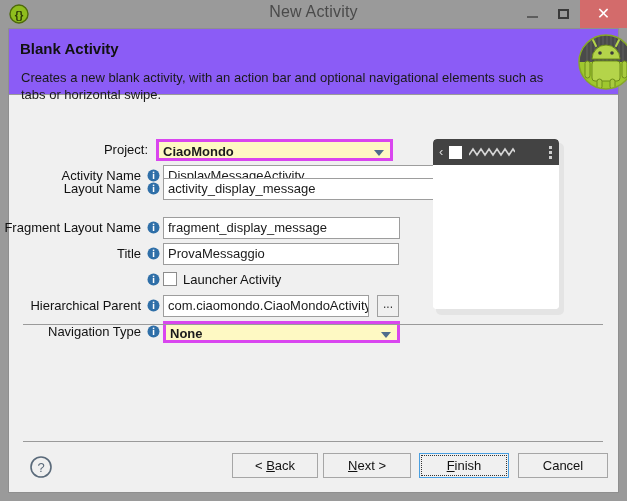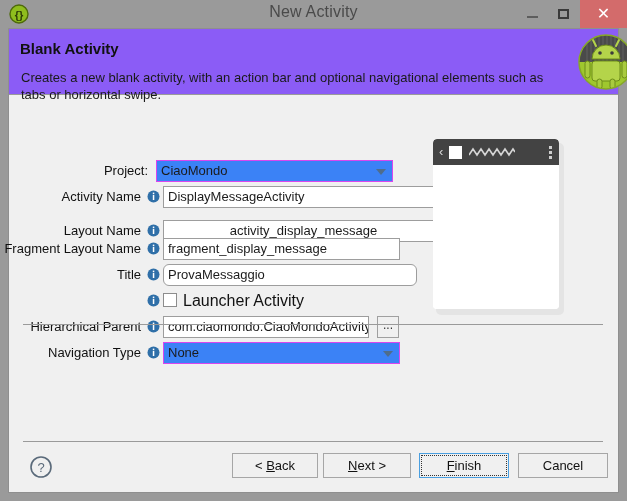--- a/index.html
+++ b/index.html
@@ -123,21 +123,20 @@
   
   #form {
     position: absolute;
     left: 0; top: 66px;
     width: 609px; height: 229px;
   }
   .row {
     position: absolute;
     left: 0;
     height: 22px;
-    margin-top: 21px;
   }
   .lbl {
     position: absolute;
     right: 0; top: 0;
     font-size: 13px;
     color: #111;
     white-space: nowrap;
     line-height: 22px;
   }
   .lblwrap {
@@ -159,43 +158,44 @@
     font-size: 13px;
     color: #1b1b1b;
     line-height: 20px;
     padding-left: 4px;
     background: #ffffff;
     border: 1px solid #9d9d9d;
     white-space: nowrap;
     overflow: hidden;
   }
   .combo {
-    background: #3b82f6;
-    border: 1px solid #d946ef;
+    background: #fef9c3;
+    border: 3px solid #d946ef;
+    font-weight: bold;
   }
   .combo-arrow {
     position: absolute;
     right: 6px; top: 8px;
     width: 0; height: 0;
     border-left: 5px solid transparent;
     border-right: 5px solid transparent;
     border-top: 6px solid #4f6d8c;
   }
   #cb-launcher {
     position: absolute;
     top: 3px;
     width: 14px; height: 14px;
     background: #fff;
     border: 1px solid #8c8c8c;
     box-sizing: border-box;
   }
   #cb-launcher-label {
     position: absolute;
     top: 0;
-    font-size: 16px;
+    font-size: 13px;
     color: #111;
     line-height: 22px;
     white-space: nowrap;
   }
   #browse-btn {
     position: absolute;
     top: 0;
     width: 22px; height: 22px;
     background: #f0f0f0;
     border: 1px solid #a0a0a0;
@@ -405,30 +405,30 @@
         <svg class="info-icon" style="left:138px;" viewBox="0 0 13 13">
           <circle cx="6.5" cy="6.5" r="6" fill="#2f6fa8"></circle>
           <rect x="5.8" y="5" width="1.5" height="5" fill="#fff"></rect>
           <rect x="5.8" y="2.6" width="1.5" height="1.6" fill="#fff"></rect>
         </svg>
         <div class="field" style="left:154px; width:273px;">
           <span>DisplayMessageActivity</span>
         </div>
       </div>
 
-      <div class="row" style="top:104px; left:0; width:400px;">
+      <div class="row" style="top:83px; left:0; width:400px;">
         <div class="lblwrap" style="width:132px;">
           <span class="lbl">Layout Name</span>
         </div>
         <svg class="info-icon" style="left:138px;" viewBox="0 0 13 13">
           <circle cx="6.5" cy="6.5" r="6" fill="#2f6fa8"></circle>
           <rect x="5.8" y="5" width="1.5" height="5" fill="#fff"></rect>
           <rect x="5.8" y="2.6" width="1.5" height="1.6" fill="#fff"></rect>
         </svg>
-        <div class="field" style="left:154px; width:277px;text-align:center;">
+        <div class="field" style="left:154px; width:277px;">
           <span>activity_display_message</span>
         </div>
       </div>
 
       <div class="row" style="top:122px; left:0; width:400px;">
         <div class="lblwrap" style="width:132px;">
           <span class="lbl">Fragment Layout Name</span>
         </div>
         <svg class="info-icon" style="left:138px;" viewBox="0 0 13 13">
           <circle cx="6.5" cy="6.5" r="6" fill="#2f6fa8"></circle>
@@ -442,21 +442,21 @@
 
       <div class="row" style="top:148px; left:0; width:400px;">
         <div class="lblwrap" style="width:132px;">
           <span class="lbl">Title</span>
         </div>
         <svg class="info-icon" style="left:138px;" viewBox="0 0 13 13">
           <circle cx="6.5" cy="6.5" r="6" fill="#2f6fa8"></circle>
           <rect x="5.8" y="5" width="1.5" height="5" fill="#fff"></rect>
           <rect x="5.8" y="2.6" width="1.5" height="1.6" fill="#fff"></rect>
         </svg>
-        <div class="field" style="left:154px; width:254px;border-radius:6px;">
+        <div class="field" style="left:154px; width:236px;">
           <span>ProvaMessaggio</span>
         </div>
       </div>
 
       <div class="row" style="top:174px; left:0; width:400px;">
         <svg class="info-icon" style="left:138px;" viewBox="0 0 13 13">
           <circle cx="6.5" cy="6.5" r="6" fill="#2f6fa8"></circle>
           <rect x="5.8" y="5" width="1.5" height="5" fill="#fff"></rect>
           <rect x="5.8" y="2.6" width="1.5" height="1.6" fill="#fff"></rect>
         </svg>

